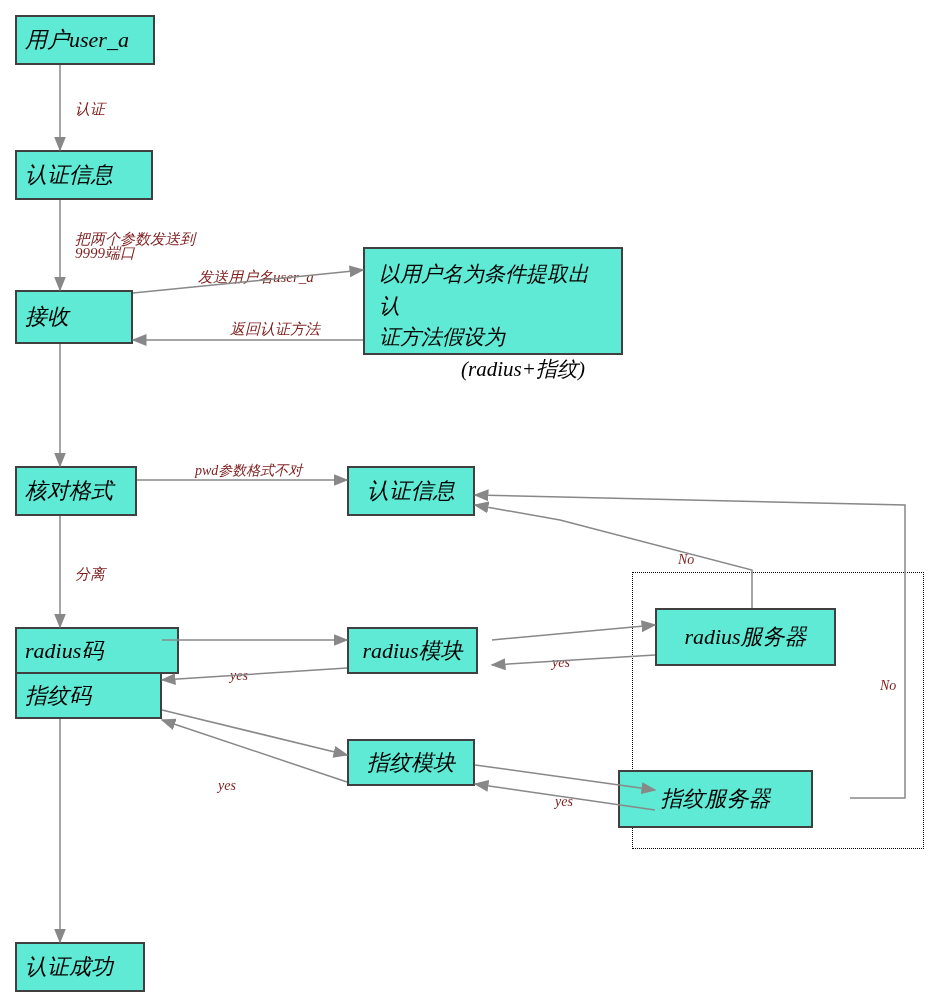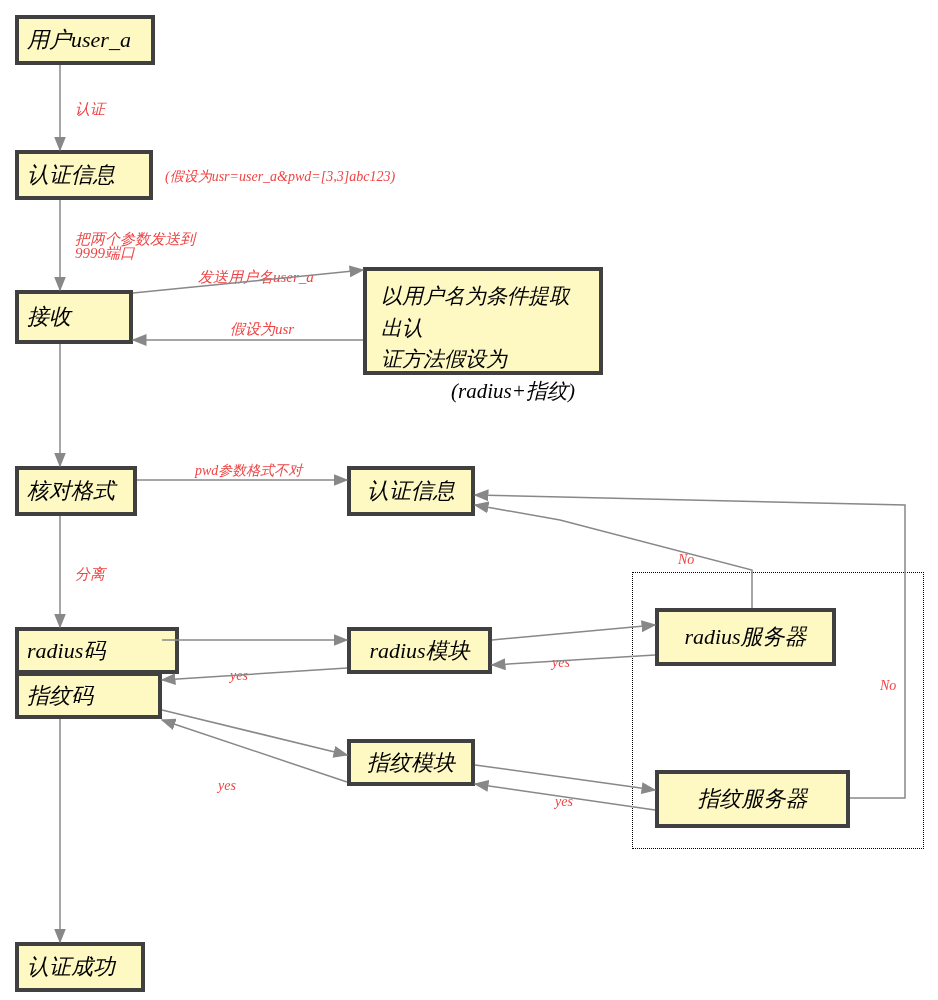--- a/index.html
+++ b/index.html
@@ -9,38 +9,38 @@
     font-family: "SimSun", "宋体", serif;
     font-style: italic;
   }
   .canvas {
     position: relative;
     width: 938px;
     height: 1000px;
   }
   .box {
     position: absolute;
-    border: 4px solid #404040;
-    background: #fef9c3;
+    border: 2px solid #404040;
+    background: #5eead4;
     display: flex;
     align-items: center;
     justify-content: center;
     text-align: center;
     font-size: 22px;
     padding: 4px 8px;
     box-sizing: border-box;
   }
   .box.left {
     justify-content: flex-start;
     text-align: left;
   }
   .label {
     position: absolute;
     font-size: 15px;
-    color: #ef4444;
+    color: #7f1d1d;
     white-space: nowrap;
   }
   .dashed-container {
     position: absolute;
     border: 1px dotted #000;
   }
   .multiline {
     line-height: 1.5;
   }
   svg.connectors {
@@ -64,72 +64,71 @@
 
 <div class="canvas">
 
   <div class="box left" style="left:15px; top:15px; width:140px; height:50px;">
     <span>用户user_a</span>
   </div>
 
   <div class="box left" style="left:15px; top:150px; width:138px; height:50px;">
     <span>认证信息</span>
   </div>
-  <div class="label" style="left:165px; top:168px; font-size:14px;">(假设为usr=user_a&amp;pwd=[3,3]abc123)</div>
 
   <div class="box left" style="left:15px; top:290px; width:118px; height:54px;">
     <span>接收</span>
   </div>
 
-  <div class="box left multiline" style="left:363px; top:247px; width:240px; height:108px; font-size:21px; flex-direction:column; align-items:flex-start; padding:10px 14px;margin-top:20px;">
+  <div class="box left multiline" style="left:363px; top:247px; width:260px; height:108px; font-size:21px; flex-direction:column; align-items:flex-start; padding:10px 14px;">
     <div>以用户名为条件提取出认</div>
     <div>证方法假设为</div>
     <div style="align-self:center; margin-left:60px;">(radius+指纹)</div>
   </div>
 
   <div class="box left" style="left:15px; top:466px; width:122px; height:50px;">
     <span>核对格式</span>
   </div>
 
   <div class="box" style="left:347px; top:466px; width:128px; height:50px;">
     <span>认证信息</span>
   </div>
 
   <div class="box left" style="left:15px; top:627px; width:164px; height:47px;">
     <span>radius码</span>
   </div>
   <div class="box left" style="left:15px; top:672px; width:147px; height:47px;">
     <span>指纹码</span>
   </div>
 
-  <div class="box" style="left:347px; top:627px; width:145px; height:47px;">
+  <div class="box" style="left:347px; top:627px; width:131px; height:47px;">
     <span>radius模块</span>
   </div>
   <div class="box" style="left:347px; top:739px; width:128px; height:47px;align-items:center;">
     <span>指纹模块</span>
   </div>
 
   <div class="dashed-container" style="left:632px; top:572px; width:290px; height:275px;"></div>
 
   <div class="box" style="left:655px; top:608px; width:181px; height:58px;">
     <span>radius服务器</span>
   </div>
-  <div class="box" style="left:655px; top:770px; width:195px; height:58px;font-family:Liberation Mono, monospace;">
+  <div class="box" style="left:618px; top:770px; width:195px; height:58px;font-family:Liberation Mono, monospace;">
     <span>指纹服务器</span>
   </div>
 
   <div class="box left" style="left:15px; top:942px; width:130px; height:50px;">
     <span>认证成功</span>
   </div>
 
   <div class="label" style="left:75px; top:100px;">认证</div>
   <div class="label" style="left:75px; top:230px;">把两个参数发送到</div>
   <div class="label" style="left:75px; top:244px;">9999端口</div>
   <div class="label" style="left:198px; top:268px;">发送用户名user_a</div>
-  <div class="label" style="left:230px; top:320px;">假设为usr</div>
+  <div class="label" style="left:230px; top:320px;">返回认证方法</div>
   <div class="label" style="left:195px; top:462px; font-size:14px;">pwd参数格式不对</div>
   <div class="label" style="left:75px; top:565px;">分离</div>
   <div class="label" style="left:230px; top:668px; font-size:14px;">yes</div>
   <div class="label" style="left:552px; top:655px; font-size:14px;">yes</div>
   <div class="label" style="left:218px; top:778px; font-size:14px;">yes</div>
   <div class="label" style="left:555px; top:794px; font-size:14px;">yes</div>
   <div class="label" style="left:678px; top:552px; font-size:14px;">No</div>
   <div class="label" style="left:880px; top:678px; font-size:14px;">No</div>
 
   <svg class="connectors">

